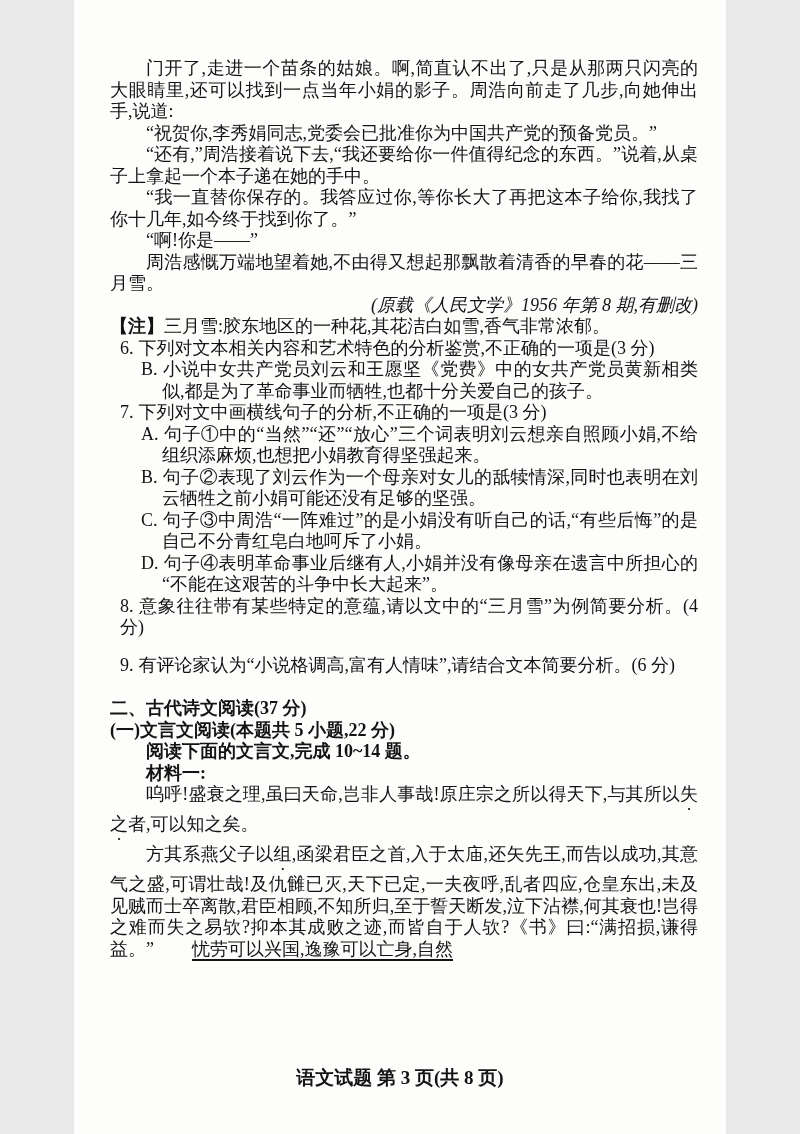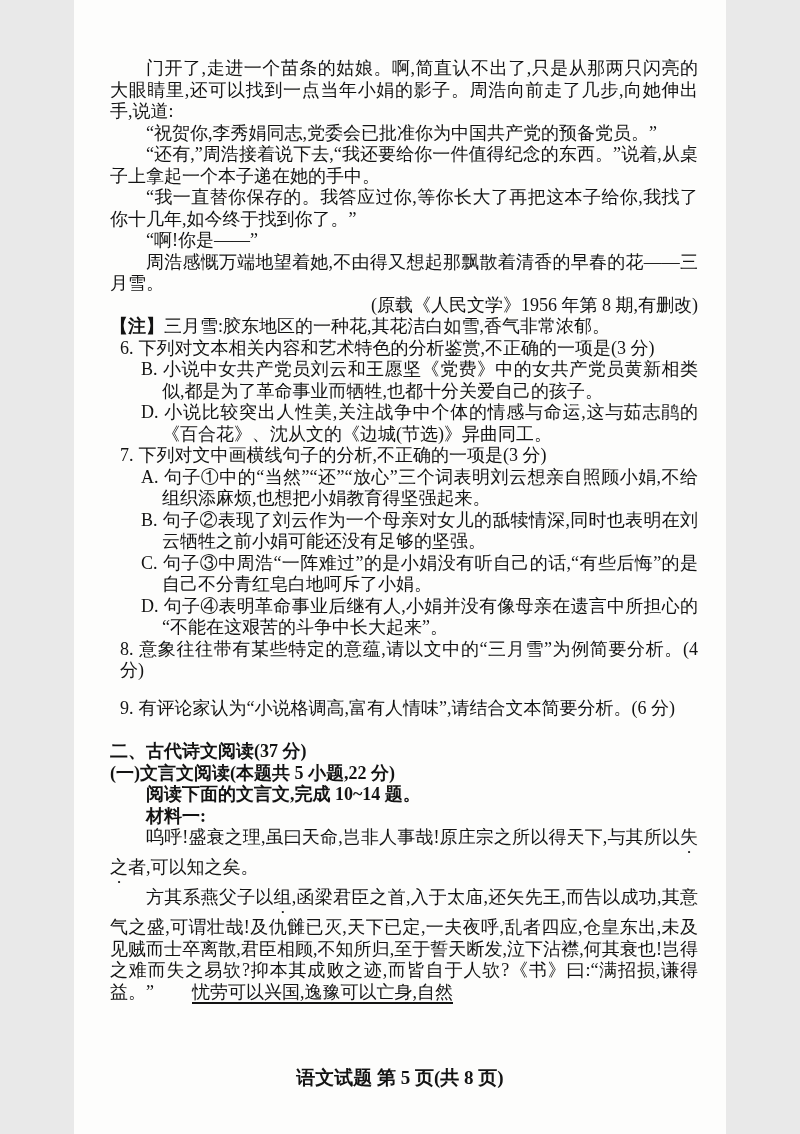--- a/index.html
+++ b/index.html
@@ -14,21 +14,21 @@
     font-family: "Liberation Serif", "DejaVu Serif", serif;
     font-size: 18px;
     line-height: 21.5px;
     box-sizing: border-box;
     padding-top: 58px;
     overflow: hidden;
   }
   .content { padding: 0 28px 0 36px; }
   p { margin: 0; }
   .para { text-indent: 2em; text-align: justify; }
-  .source { text-align: right; text-indent: 0; }
+  .source { text-align: right; text-indent: 0; font-style: italic; }
   .note { text-align: justify; }
   .bold { font-weight: 700; }
   .stem { padding-left: 10px; text-align: justify; }
   .qnum { margin-right: 5px; }
   .option { padding-left: 52px; text-indent: -21px; text-align: justify; }
   .opt-label { margin-right: 5px; }
   .gap-sm { margin-bottom: 16px; }
   .gap-md { margin-bottom: 22px; }
   .sec-heading { font-weight: 700; }
   .indent2 { text-indent: 2em; }
@@ -68,21 +68,20 @@
       <p class="para">“啊!你是——”</p>
       <p class="para">周浩感慨万端地望着她,不由得又想起那飘散着清香的早春的花——三月雪。</p>
       <p class="source">(原载《人民文学》1956 年第 8 期,有删改)</p>
     </div>
 
     <p class="note"><span class="bold">【注】</span><span>三月雪:胶东地区的一种花,其花洁白如雪,香气非常浓郁。</span></p>
 
     <div>
       <p class="stem"><span class="qnum">6.</span><span>下列对文本相关内容和艺术特色的分析鉴赏,不正确的一项是(3 分)</span></p>
       <p class="option"><span class="opt-label">B.</span><span>小说中女共产党员刘云和王愿坚《党费》中的女共产党员黄新相类似,都是为了革命事业而牺牲,也都十分关爱自己的孩子。</span></p>
-      <p class="option"><span class="opt-label">D.</span><span>小说比较突出人性美,关注战争中个体的情感与命运,这与茹志鹃的《百合花》、沈从文的《边城(节选)》异曲同工。</span></p>
     </div>
 
     <div>
       <p class="stem"><span class="qnum">7.</span><span>下列对文中画横线句子的分析,不正确的一项是(3 分)</span></p>
       <p class="option"><span class="opt-label">A.</span><span>句子①中的“当然”“还”“放心”三个词表明刘云想亲自照顾小娟,不给组织添麻烦,也想把小娟教育得坚强起来。</span></p>
       <p class="option"><span class="opt-label">B.</span><span>句子②表现了刘云作为一个母亲对女儿的舐犊情深,同时也表明在刘云牺牲之前小娟可能还没有足够的坚强。</span></p>
       <p class="option"><span class="opt-label">C.</span><span>句子③中周浩“一阵难过”的是小娟没有听自己的话,“有些后悔”的是自己不分青红皂白地呵斥了小娟。</span></p>
       <p class="option"><span class="opt-label">D.</span><span>句子④表明革命事业后继有人,小娟并没有像母亲在遗言中所担心的“不能在这艰苦的斗争中长大起来”。</span></p>
     </div>
 
@@ -94,14 +93,14 @@
       <p class="sec-heading">二、古代诗文阅读(37 分)</p>
       <p class="sec-heading">(一)文言文阅读(本题共 5 小题,22 分)</p>
       <p class="sec-heading indent2">阅读下面的文言文,完成 10~14 题。</p>
       <p class="sec-heading indent2">材料一:</p>
       <p class="para classical"><span>呜呼!盛衰之理,虽曰天命,岂非人事哉!原庄宗之所以得天下,与其所以</span><span class="emph-dot">失之</span><span>者,可以知之矣。</span></p>
       <p class="para classical"><span>方其系燕父子以</span><span class="emph-dot">组</span><span>,函梁君臣之首,入于太庙,还矢先王,而告以成功,其意气之盛,可谓壮哉!及仇雠已灭,天下已定,一夫夜呼,乱者四应,仓皇东出,未及见贼而士卒离散,君臣相顾,不知所归,至于誓天断发,泣下沾襟,何其衰也!岂得之难而失之易欤?抑本其成败之迹,而皆自于人欤?《书》曰:“满招损,谦得益。”</span><span class="uline">忧劳可以兴国,逸豫可以亡身,自然</span></p>
     </div>
 
   </div>
 
-  <div class="footer">语文试题 第 5 页(共 8 页)</div>
+  <div class="footer">语文试题 第 3 页(共 8 页)</div>
 </div>
 
 </body></html>

